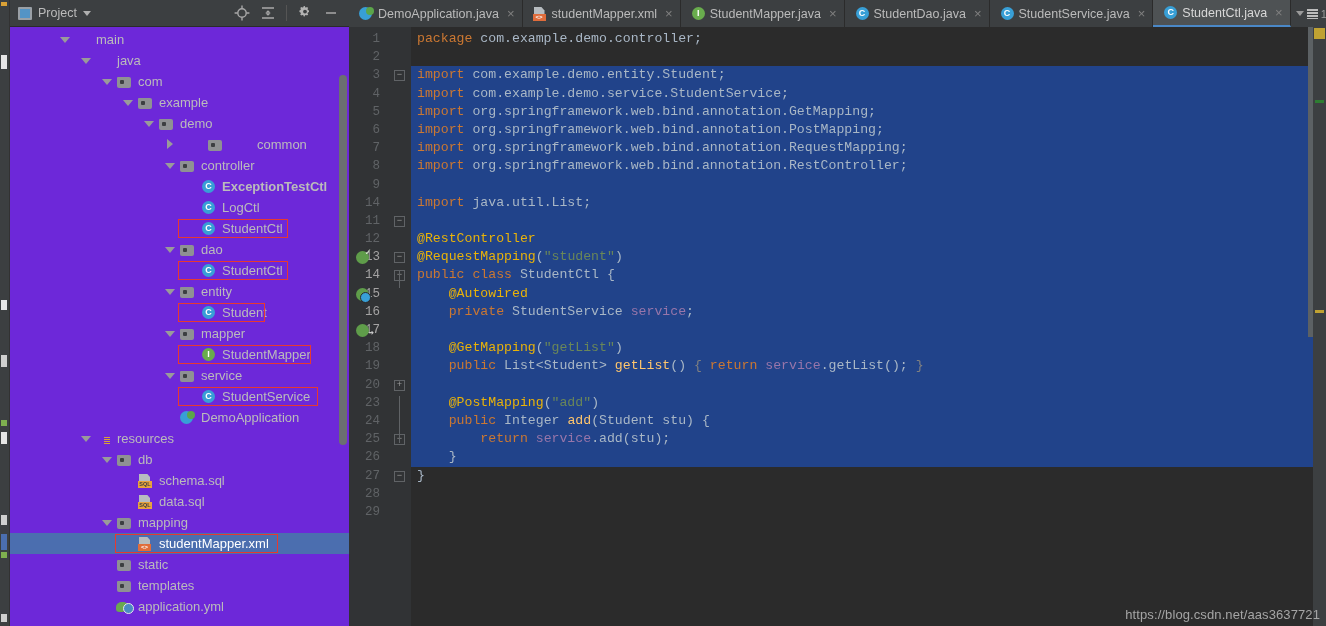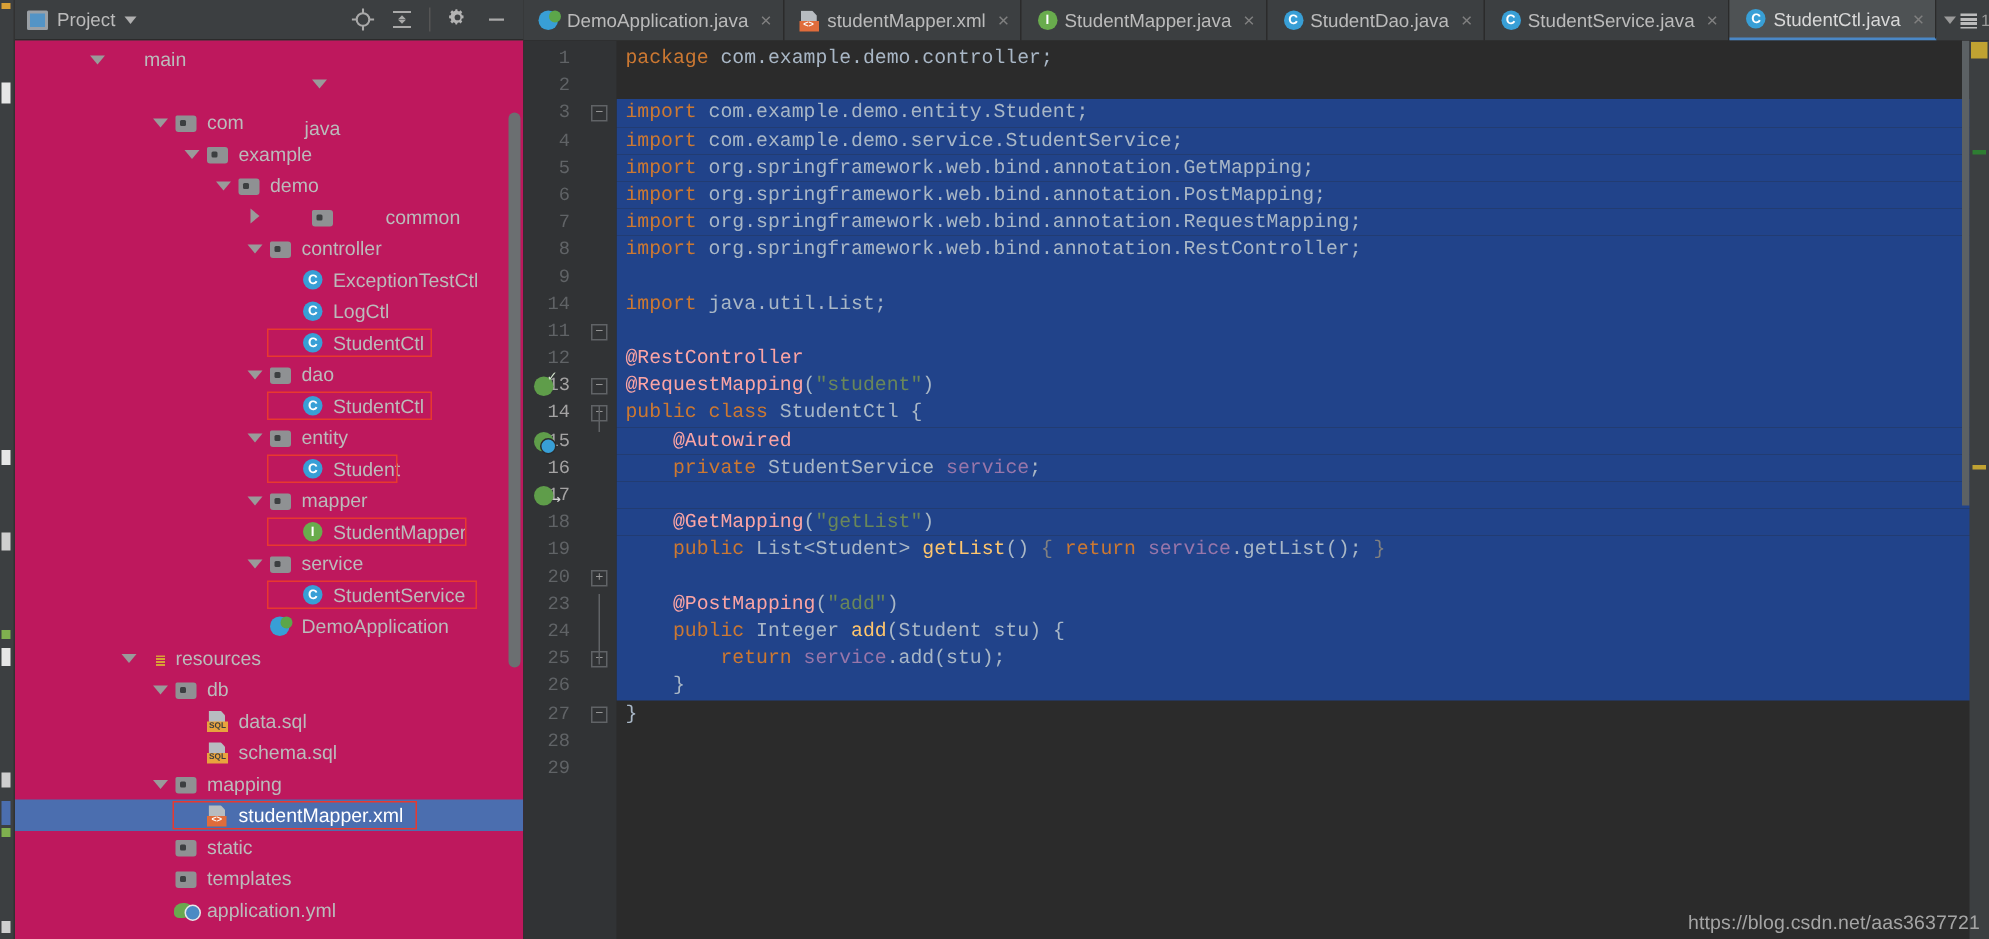--- a/index.html
+++ b/index.html
@@ -62,21 +62,21 @@
     border: 2px solid #9aa0a6;
     background: #5394c6;
     border-radius: 1px;
   }
 
   
   .tree {
     flex: 1 1 auto;
     overflow: hidden;
     position: relative;
-    background: #be185d;
+    background: #6d28d9;
     padding-top: 2px;
   }
   .row {
     height: 21px;
     display: flex; align-items: center;
     font-size: 13px;
     color: #a9b7c6;
     white-space: nowrap;
     position: relative;
     font-family: "Liberation Sans", sans-serif;
@@ -312,21 +312,21 @@
     min-width: 0;
   }
   .cline {
     height: 18.2px; line-height: 18.2px;
     white-space: pre;
     padding-left: 6px;
     color: #a9b7c6;
   }
   .cline.selrow { background: #21438a; }
   .kw   { color: #cc7832; }
-  .ann  { color: #fca5a5; }
+  .ann  { color: #eab308; }
   .str  { color: #6a8759; }
   .txt  { color: #a9b7c6; text-align: right; }
   .fld  { color: #9876aa; }
   .mth  { color: #ffc66d; }
   .dim  { color: #808080; }
 
   
   .markers {
     position: absolute; right: 0; top: 0;
     width: 13px; height: 100%;
@@ -400,21 +400,21 @@
         </span>
       </div>
     </div>
 
     <div class="tree" id="tree-root">
         <div class="row" style="padding-left: 50px;">
           <span class="arrow down"></span>
           <span class="ic folder-plain"></span>
           <span class="label">main</span>
         </div>
-        <div class="row" style="padding-left: 71px; flex-direction: column;">
+        <div class="row" style="padding-left: 71px;">
           <span class="arrow down"></span>
           <span class="ic folder-blue"></span>
           <span class="label">java</span>
         </div>
         <div class="row" style="padding-left: 92px;">
           <span class="arrow down"></span>
           <span class="ic folder"></span>
           <span class="label">com</span>
         </div>
         <div class="row" style="padding-left: 113px;">
@@ -430,21 +430,21 @@
         <div class="row" style="padding-left: 155px; gap: 28px;">
           <span class="arrow right"></span>
           <span class="ic folder"></span>
           <span class="label">common</span>
         </div>
         <div class="row" style="padding-left: 155px;">
           <span class="arrow down"></span>
           <span class="ic folder"></span>
           <span class="label">controller</span>
         </div>
-        <div class="row" style="padding-left: 176px;">
+        <div class="row" style="padding-left: 176px; font-weight: bold;">
           <span class="arrow none"></span>
           <span class="ic cls"></span>
           <span class="label">ExceptionTestCtl</span>
         </div>
         <div class="row" style="padding-left: 176px;">
           <span class="arrow none"></span>
           <span class="ic cls"></span>
           <span class="label">LogCtl</span>
         </div>
         <div class="row" style="padding-left: 176px;">
@@ -508,26 +508,26 @@
           <span class="label">resources</span>
         </div>
         <div class="row" style="padding-left: 92px;">
           <span class="arrow down"></span>
           <span class="ic folder"></span>
           <span class="label">db</span>
         </div>
         <div class="row" style="padding-left: 113px;">
           <span class="arrow none"></span>
           <span class="ic sql"></span>
+          <span class="label">schema.sql</span>
+        </div>
+        <div class="row" style="padding-left: 113px;">
+          <span class="arrow none"></span>
+          <span class="ic sql"></span>
           <span class="label">data.sql</span>
-        </div>
-        <div class="row" style="padding-left: 113px;">
-          <span class="arrow none"></span>
-          <span class="ic sql"></span>
-          <span class="label">schema.sql</span>
         </div>
         <div class="row" style="padding-left: 92px;">
           <span class="arrow down"></span>
           <span class="ic folder"></span>
           <span class="label">mapping</span>
         </div>
         <div class="row sel" style="padding-left: 113px;">
           <span class="arrow none"></span>
           <span class="ic xml"></span>
           <span class="label">studentMapper.xml</span>

